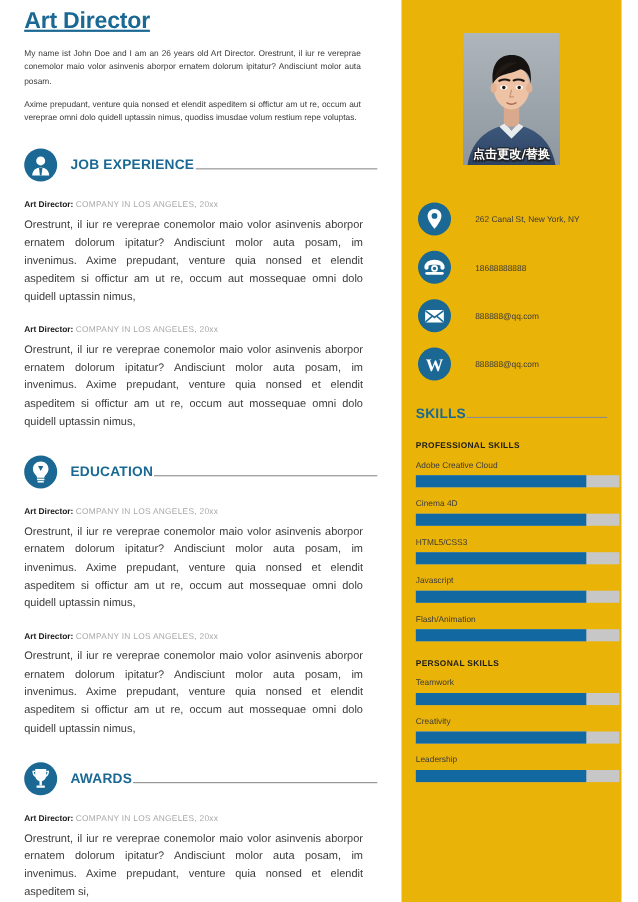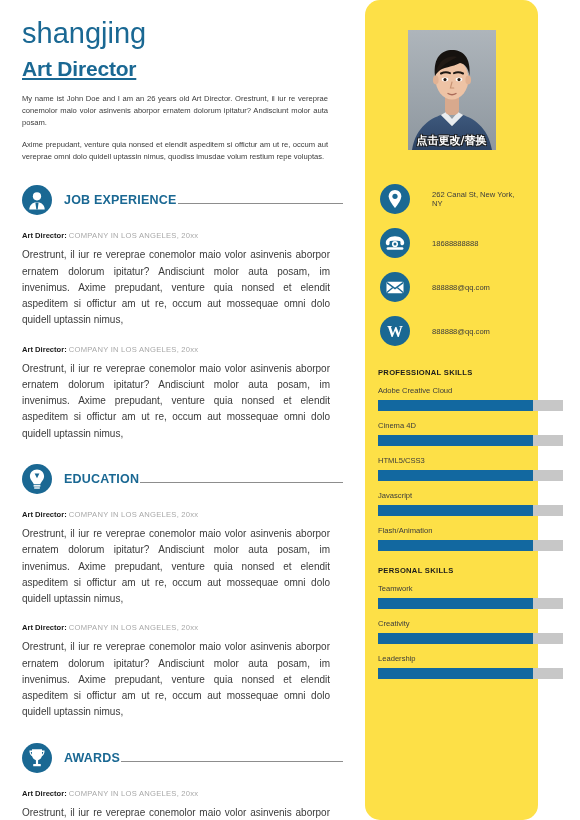--- a/index.html
+++ b/index.html
@@ -48,22 +48,22 @@
   .entry-head { font-size:7.6px; line-height:1.3; }
   .entry-role { font-weight:bold; color:#1b1b1b; }
   .entry-company { color:#a8a8a8; font-weight:normal; letter-spacing:0.25px; }
   .entry-body {
     font-size:10px; color:#3b3b3b; line-height:1.63;
     margin-top:6px; text-align:justify;
   }
 
   
   .sidebar {
-    width:173px; height:820px; background:#fde047;
-    position:relative; padding:0 13px;border-radius:15px;
+    width:200px; height:820px; background:#eab308;
+    position:relative; padding:0 13px;
   }
 
   .photo-wrap {
     width:88px; height:120px; margin:30px auto 0;
     position:relative; overflow:hidden;
     background:#9aa3ab;
   }
   .photo-caption {
     position:absolute; left:0; right:0; bottom:0; height:20px;
     display:flex; align-items:center; justify-content:center;
@@ -95,21 +95,20 @@
   .skill-track { height:11px; background:#c7c7c7; width:185px; position:relative; }
   .skill-fill { height:11px; background:#1268a0; }
 </style>
 </head>
 <body>
 
 <div class="page">
 
   <div class="main">
 
-    <div class="name">shangjing</div>
     <div class="role">Art Director</div>
 
     <div class="intro">
       <p>My name ist John Doe and I am an 26 years old Art Director. Orestrunt, il iur re vereprae conemolor maio volor asinvenis aborpor ernatem dolorum ipitatur? Andisciunt molor auta posam.</p>
       <p>Axime prepudant, venture quia nonsed et elendit aspeditem si offictur am ut re, occum aut vereprae omni dolo quidell uptassin nimus, quodiss imusdae volum restium repe voluptas.</p>
     </div>
 
     <div id="sections-host">
         <div class="section">
           <div class="sec-head">
@@ -253,20 +252,24 @@
         <div class="contact-row">
           <span class="contact-icon">
             <svg xmlns="http://www.w3.org/2000/svg" width="30" height="30" viewBox="0 0 30 30">
               <text x="15" y="21.2" text-anchor="middle" font-family="Liberation Serif, serif" font-size="16" font-weight="bold" fill="#fff">W</text>
             </svg>
           </span>
           <span class="contact-text">888888@qq.com</span>
         </div>
       </div>
 
+    <div class="skills-head">
+      <span class="skills-title">SKILLS</span>
+      <span class="skills-rule"></span>
+    </div>
 
     <div id="skills-host">
         <div class="skills-group">
           <div class="group-title">PROFESSIONAL SKILLS</div>
           <div class="skill">
             <div class="skill-label">Adobe Creative Cloud</div>
             <div class="skill-track">
               <div class="skill-fill" style="width:84%"></div>
             </div>
           </div>

